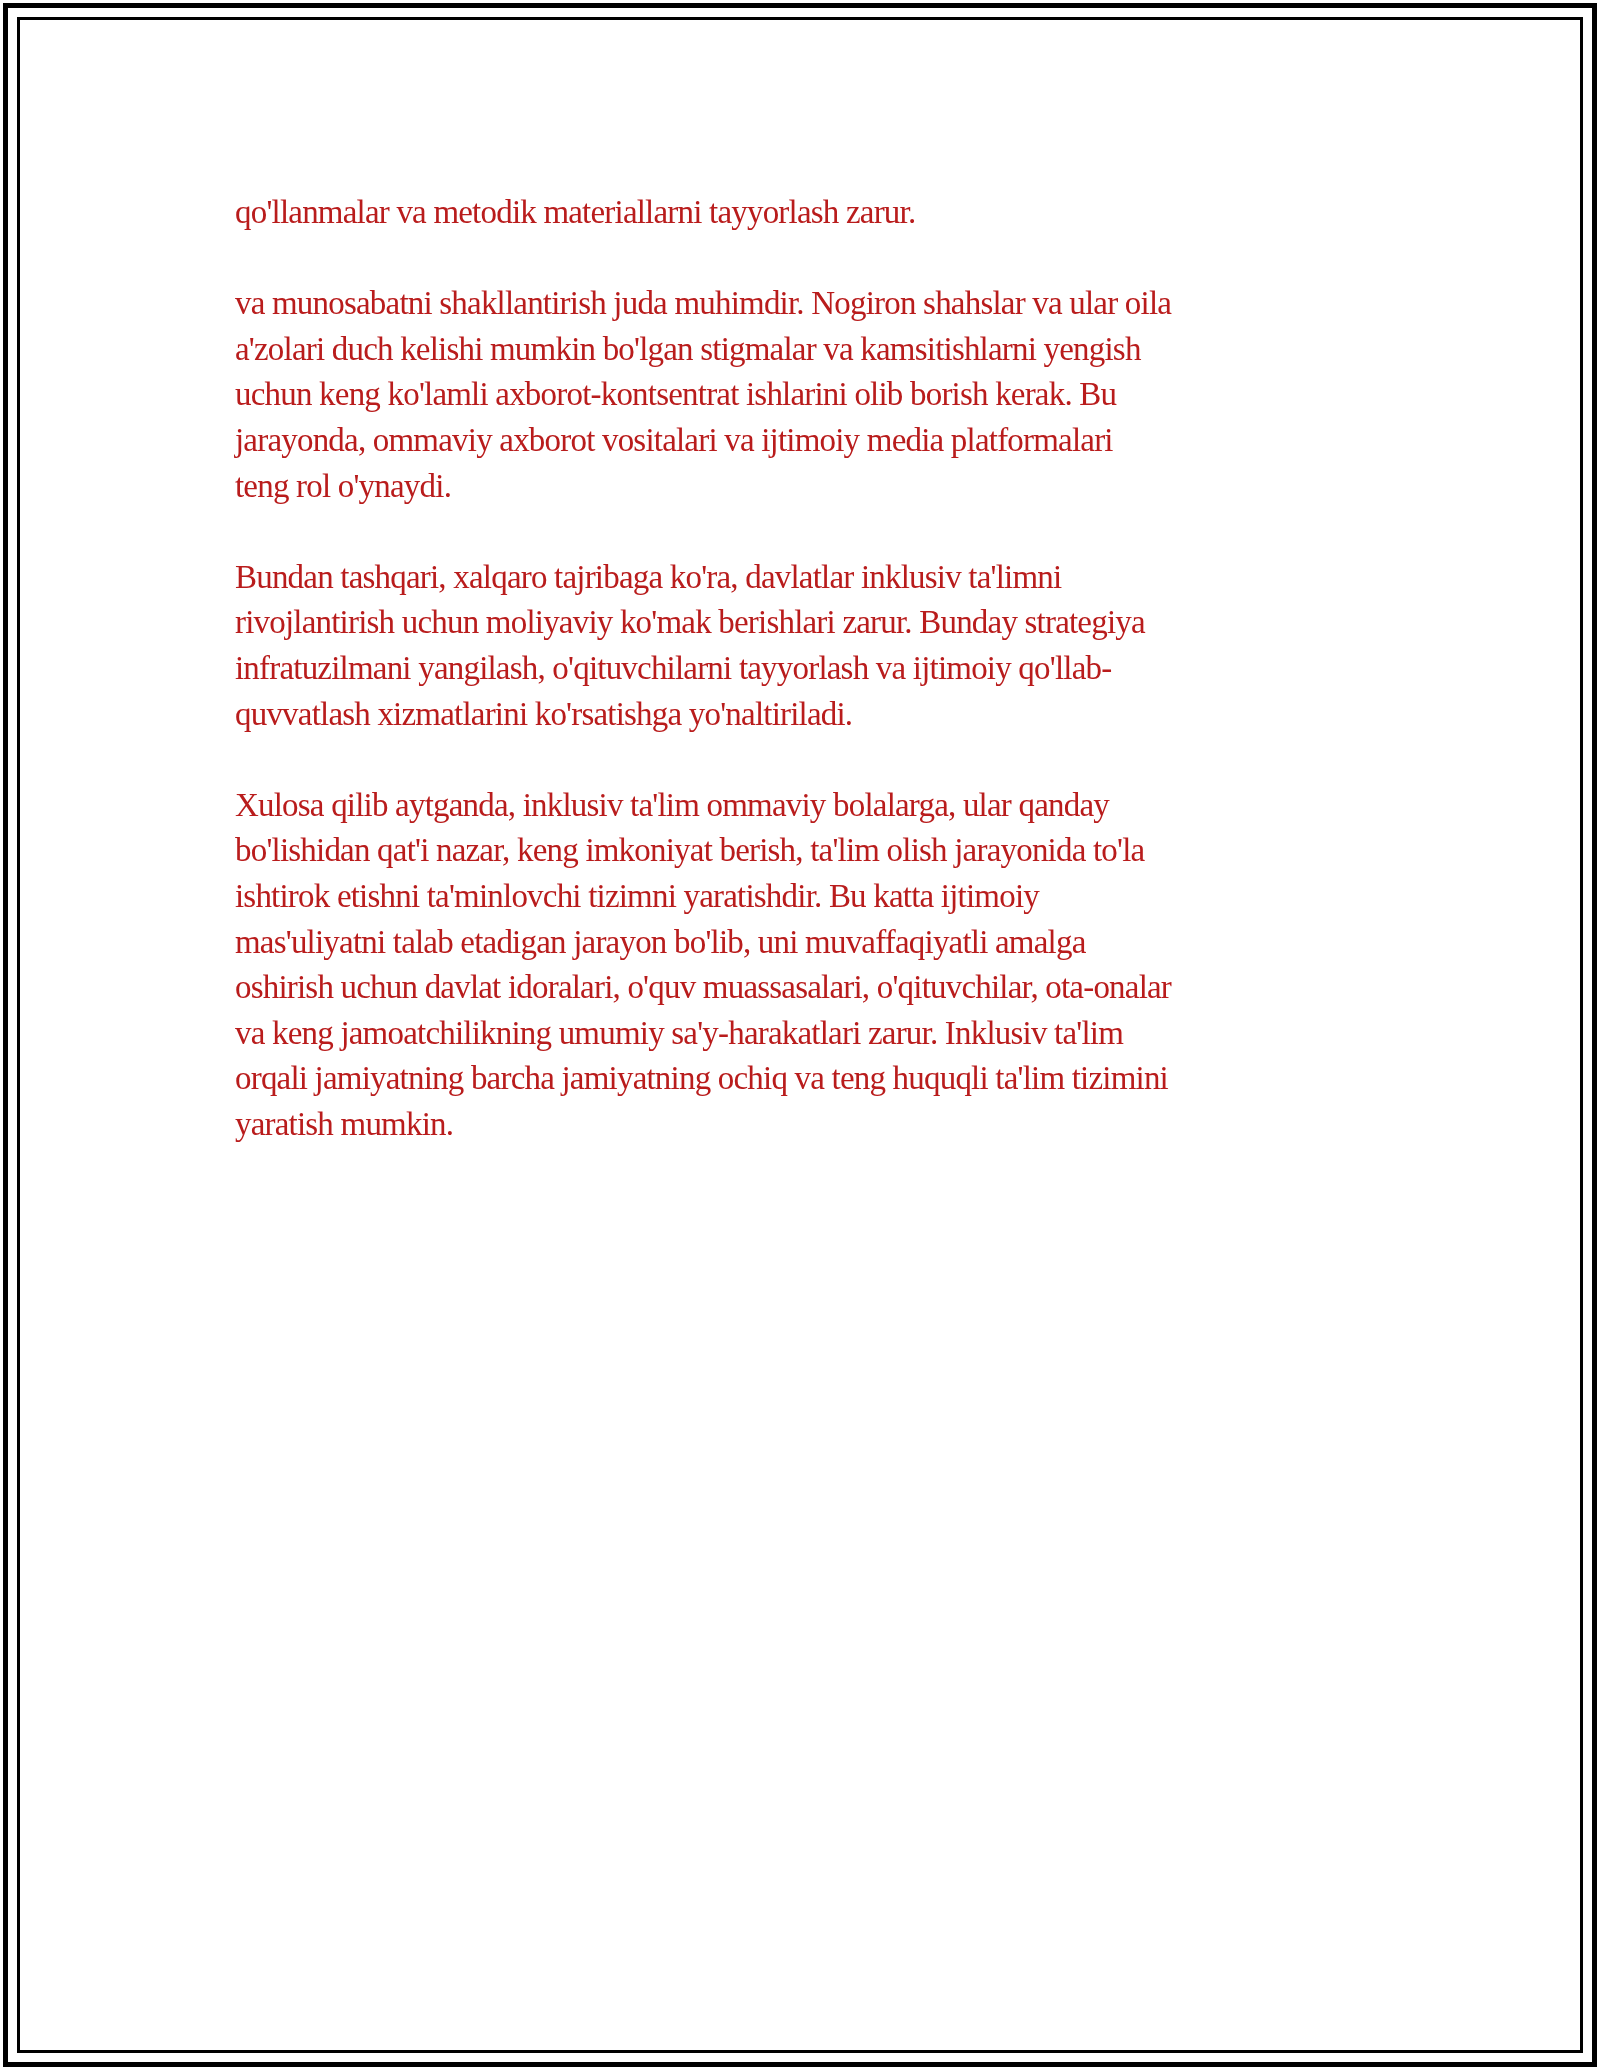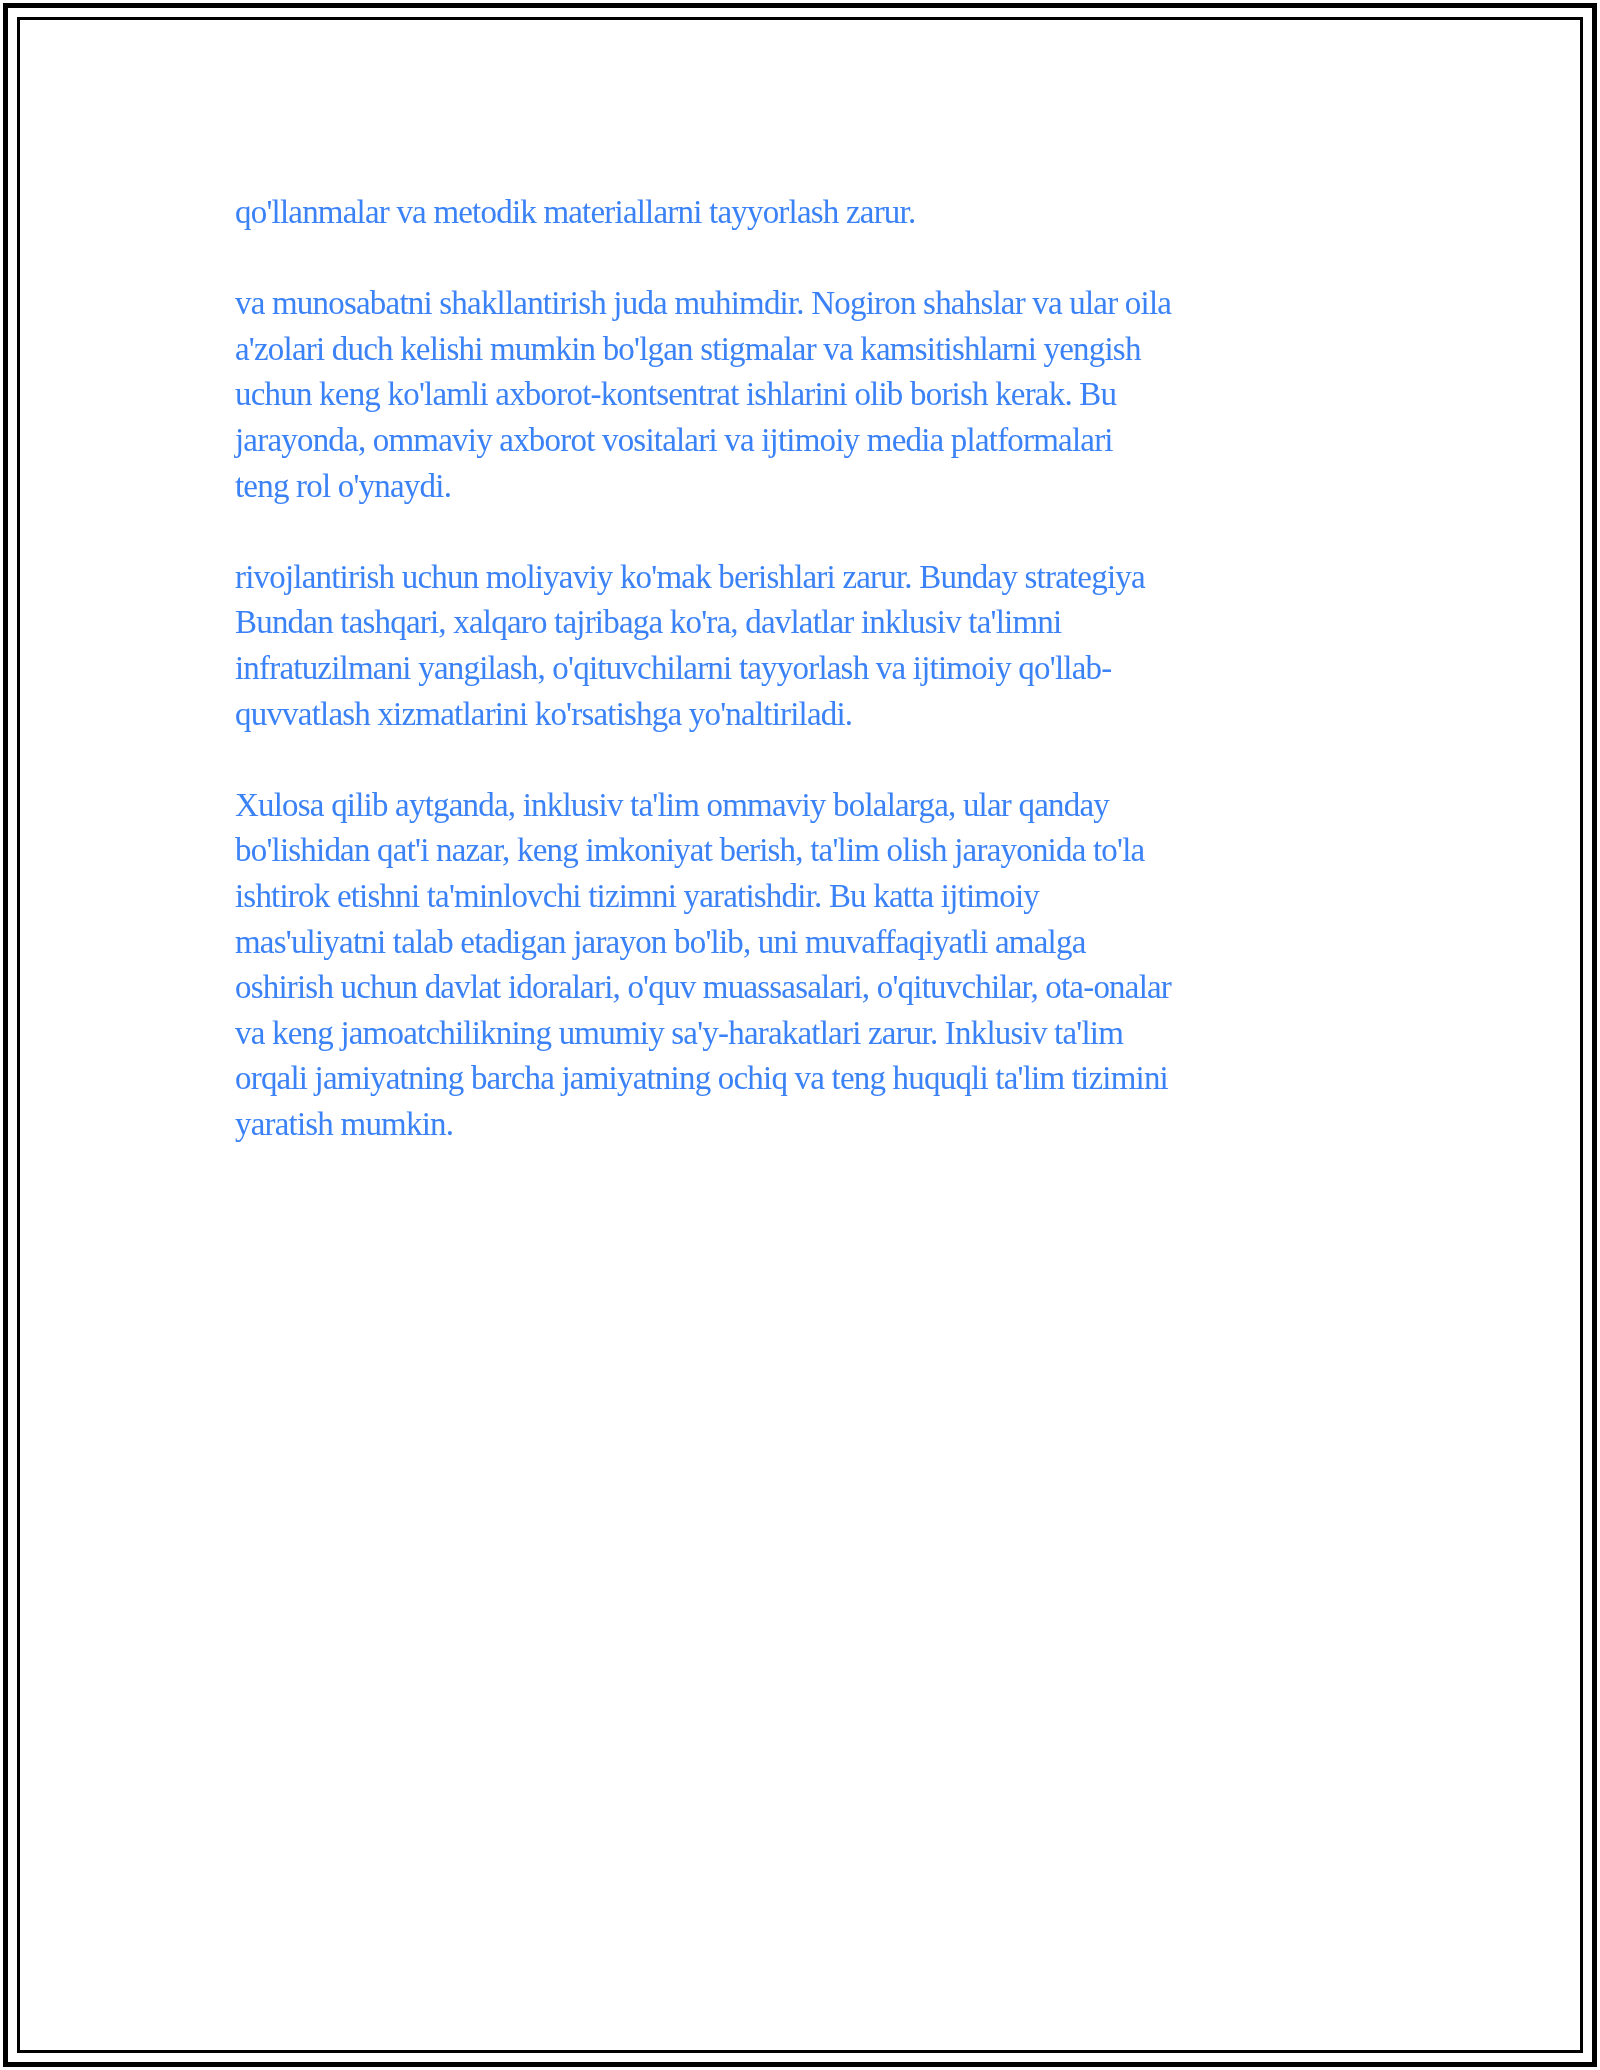--- a/index.html
+++ b/index.html
@@ -47,34 +47,34 @@
   .text-line {
     white-space: pre;
   }
 </style>
 </head>
 <body style="background: rgb(255, 255, 255);">
 
 <div class="border-outer" style="border-color: rgb(0, 0, 0);"></div>
 <div class="border-inner" style="border-color: rgb(0, 0, 0);"></div>
 
-<div class="text-block" id="text-block" style="color: #3b82f6;">
+<div class="text-block" id="text-block" style="color: #b91c1c;">
     <div class="paragraph">
       <div class="text-line">qo'llanmalar va metodik materiallarni tayyorlash zarur.</div>
     </div>
     <div class="paragraph">
       <div class="text-line">va munosabatni shakllantirish juda muhimdir. Nogiron shahslar va ular oila</div>
       <div class="text-line">a'zolari duch kelishi mumkin bo'lgan stigmalar va kamsitishlarni yengish</div>
       <div class="text-line">uchun keng ko'lamli axborot-kontsentrat ishlarini olib borish kerak. Bu</div>
       <div class="text-line">jarayonda, ommaviy axborot vositalari va ijtimoiy media platformalari</div>
       <div class="text-line">teng rol o'ynaydi.</div>
     </div>
     <div class="paragraph">
+      <div class="text-line">Bundan tashqari, xalqaro tajribaga ko'ra, davlatlar inklusiv ta'limni</div>
       <div class="text-line">rivojlantirish uchun moliyaviy ko'mak berishlari zarur. Bunday strategiya</div>
-      <div class="text-line">Bundan tashqari, xalqaro tajribaga ko'ra, davlatlar inklusiv ta'limni</div>
       <div class="text-line">infratuzilmani yangilash, o'qituvchilarni tayyorlash va ijtimoiy qo'llab-</div>
       <div class="text-line">quvvatlash xizmatlarini ko'rsatishga yo'naltiriladi.</div>
     </div>
     <div class="paragraph">
       <div class="text-line">Xulosa qilib aytganda, inklusiv ta'lim ommaviy bolalarga, ular qanday</div>
       <div class="text-line">bo'lishidan qat'i nazar, keng imkoniyat berish, ta'lim olish jarayonida to'la</div>
       <div class="text-line">ishtirok etishni ta'minlovchi tizimni yaratishdir. Bu katta ijtimoiy</div>
       <div class="text-line">mas'uliyatni talab etadigan jarayon bo'lib, uni muvaffaqiyatli amalga</div>
       <div class="text-line">oshirish uchun davlat idoralari, o'quv muassasalari, o'qituvchilar, ota-onalar</div>
       <div class="text-line">va keng jamoatchilikning umumiy sa'y-harakatlari zarur. Inklusiv ta'lim</div>

